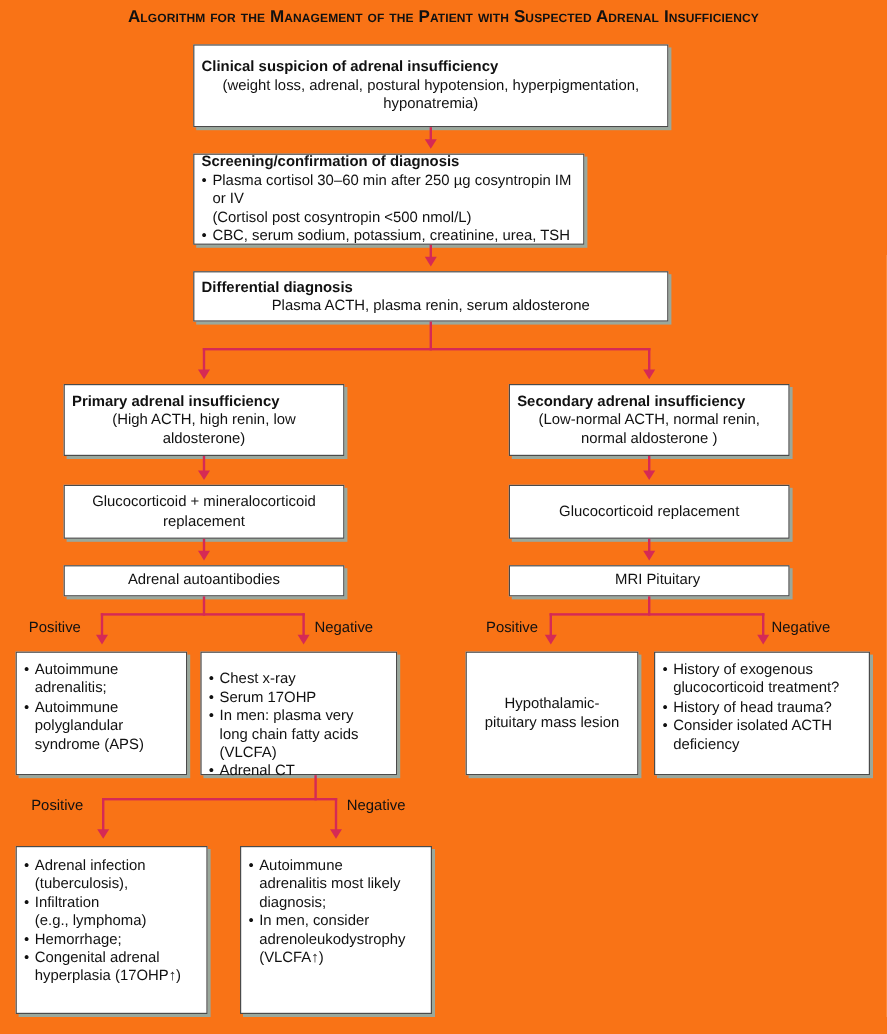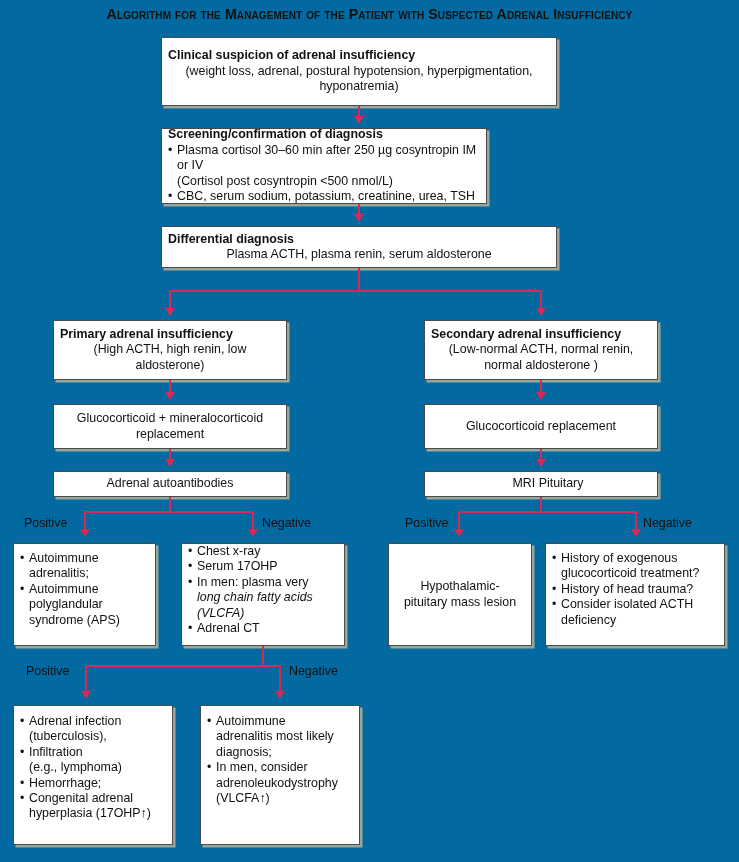--- a/index.html
+++ b/index.html
@@ -6,21 +6,21 @@
   html,body{margin:0;padding:0;}
   body{
     width:739px;height:862px;
     background:#ffffff;
     font-family:"Liberation Sans","DejaVu Sans",sans-serif;
     overflow:hidden;
   }
   #canvas{
     position:relative;
     width:739px;height:862px;
-    background:#0369a1;
+    background:#f97316;
     box-sizing:border-box;
   }
   
   #title{
     position:absolute;left:0;top:6px;width:739px;
     text-align:center;
     font-size:14.2px;
     font-weight:bold;
     font-variant:small-caps;
     letter-spacing:.1px;
@@ -184,31 +184,31 @@
         <span class="cont">adrenalitis;</span>
       </li>
       <li>
         <span>Autoimmune</span>
         <span class="cont" style="white-space:pre-line;">polyglandular
 syndrome (APS)</span>
       </li>
     </ul>
   </div>
 
-  <div class="box" style="left:181px;top:543px;width:164px;height:103px;justify-content:flex-start;padding-top:0;">
+  <div class="box" style="left:167px;top:543px;width:164px;height:103px;justify-content:center;padding-top:24px;">
     <ul>
       <li>
         <span>Chest x-ray</span>
       </li>
       <li>
         <span>Serum 17OHP</span>
       </li>
       <li>
         <span>In men: plasma very</span>
-        <span class="cont" style="white-space:pre-line;font-style:italic;">long chain fatty acids
+        <span class="cont" style="white-space:pre-line;">long chain fatty acids
 (VLCFA)</span>
       </li>
       <li>
         <span>Adrenal CT</span>
       </li>
     </ul>
   </div>
 
   <div class="box" style="left:388px;top:543px;width:144px;height:103px;">
     <span class="ctr">Hypothalamic-</span>

